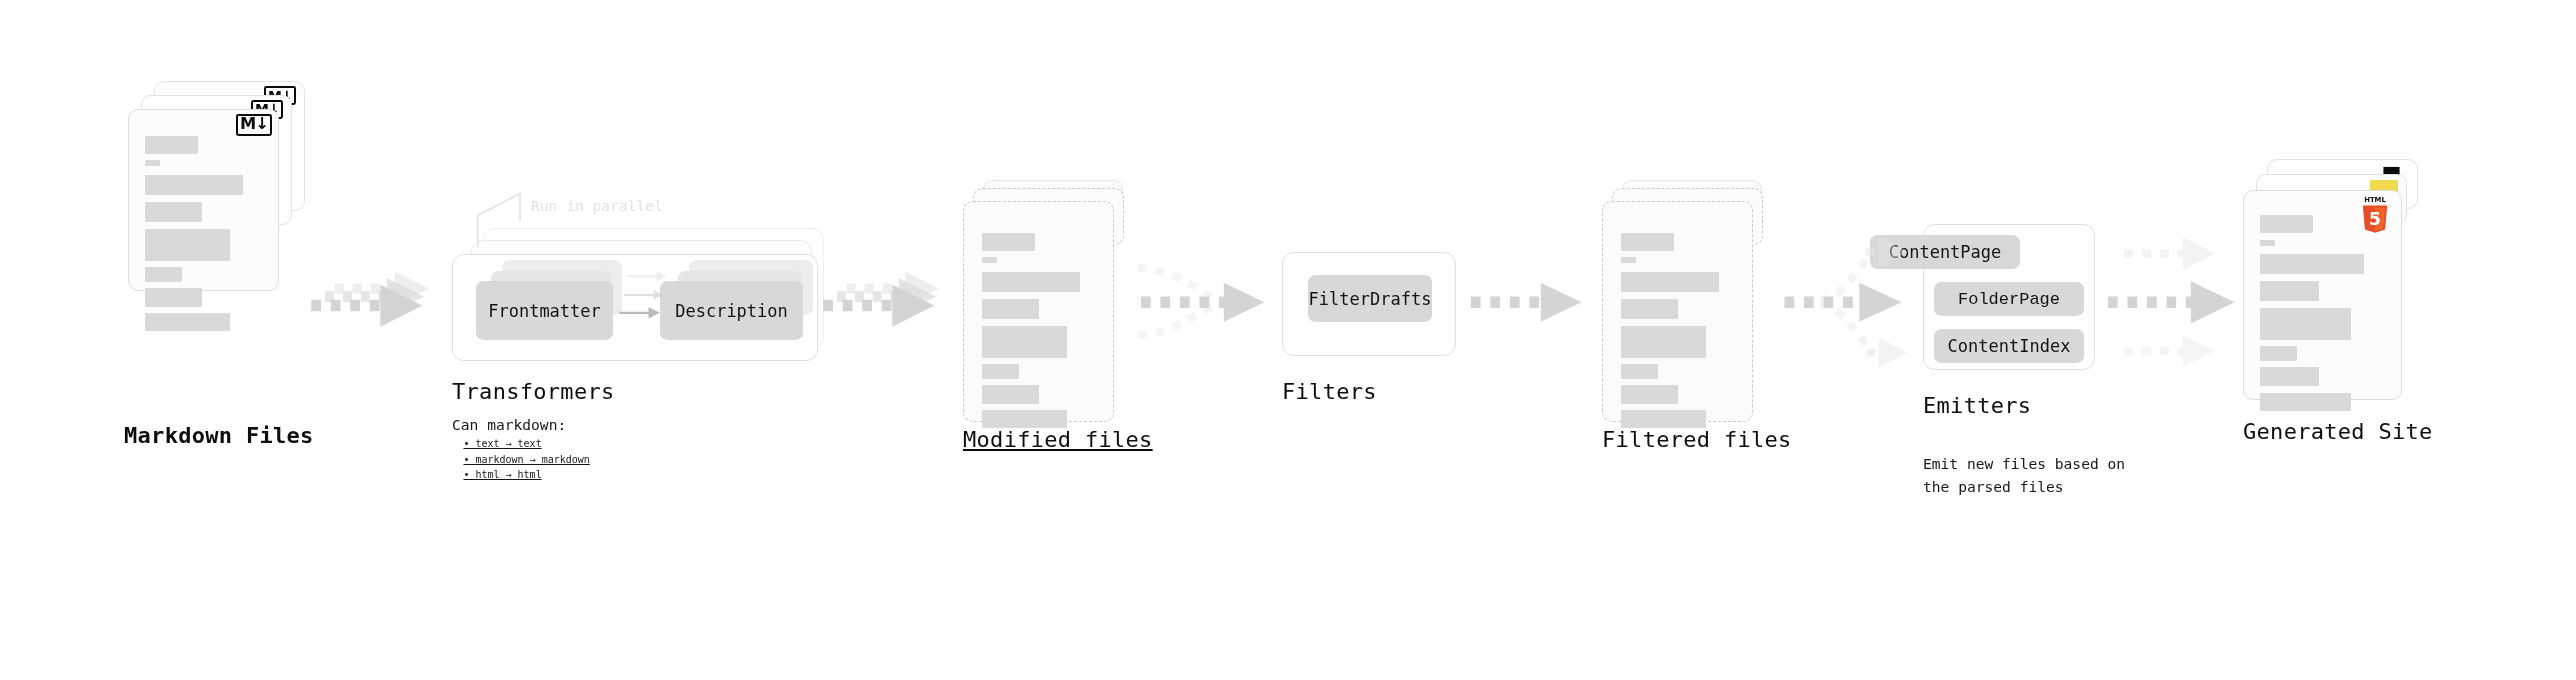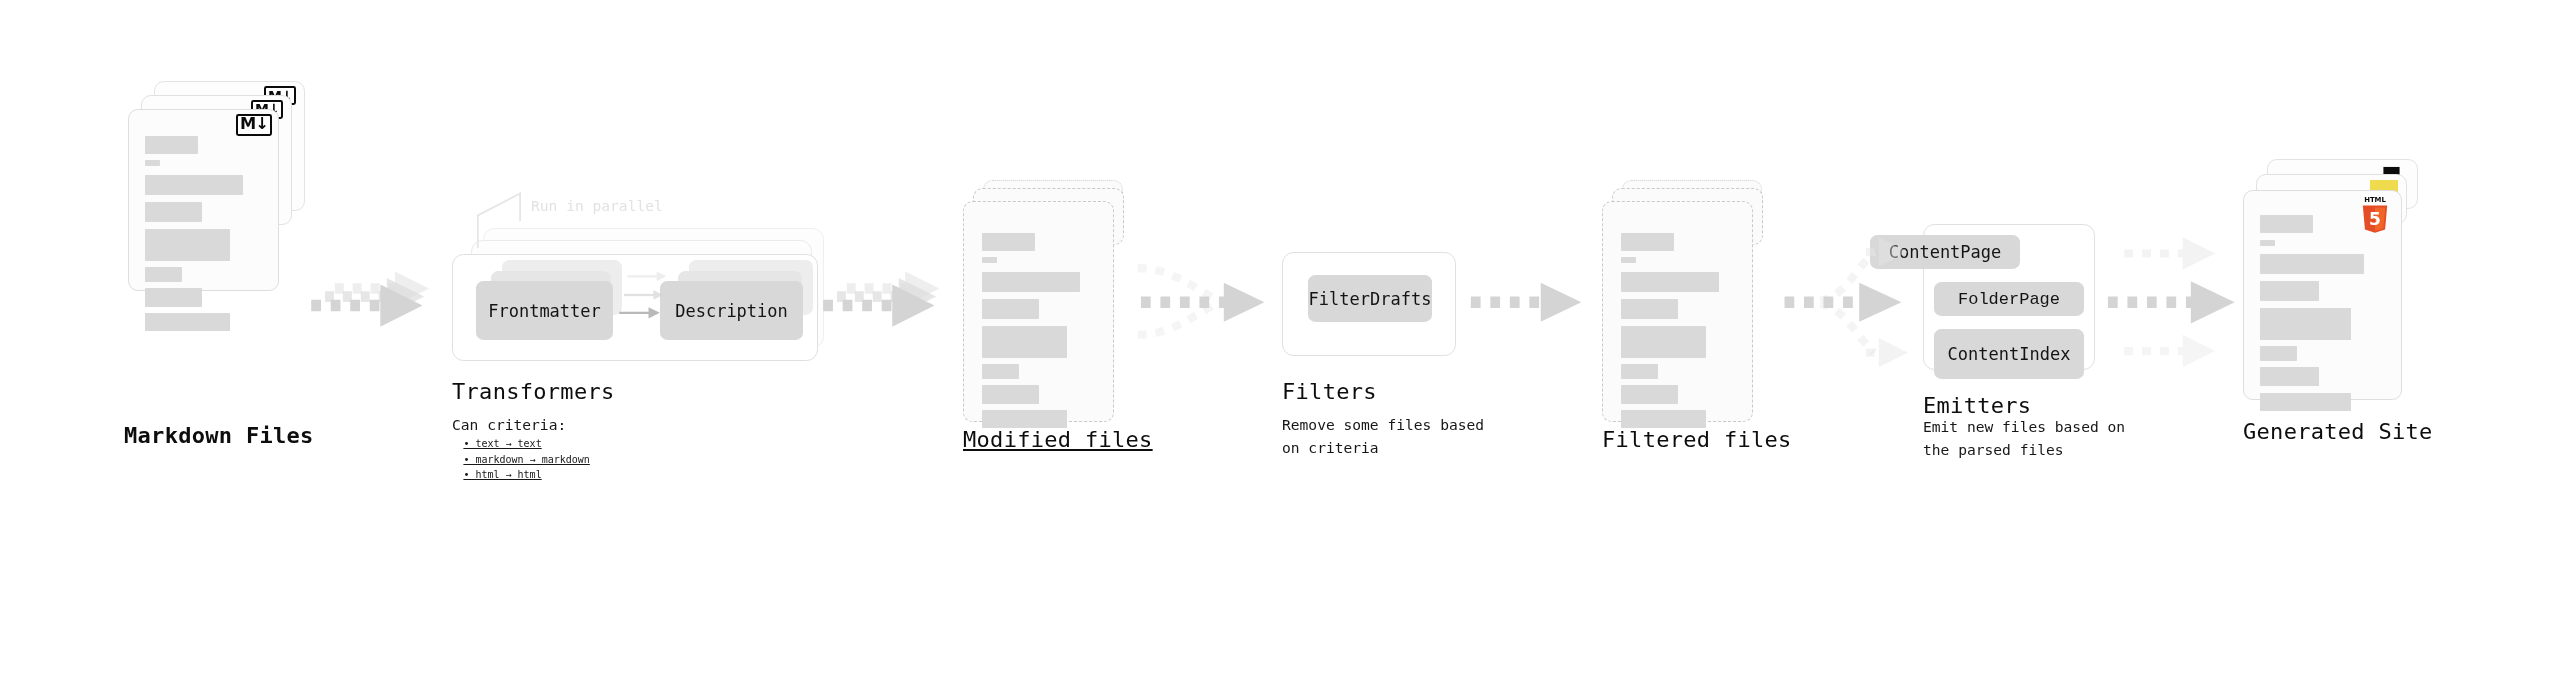--- a/index.html
+++ b/index.html
@@ -174,21 +174,21 @@
 
   <div class="chip ghostB" style="left:502px; top:260px; width:120px; height:55px;">Frontmatter</div>
   <div class="chip ghostA" style="left:491px; top:271px; width:120px; height:55px;">Frontmatter</div>
   <div class="chip" style="left:476px; top:281px; width:137px; height:59px;">Frontmatter</div>
 
   <div class="chip ghostB" style="left:689px; top:260px; width:124px; height:55px;">Description</div>
   <div class="chip ghostA" style="left:678px; top:271px; width:124px; height:55px;">Description</div>
   <div class="chip" style="left:660px; top:281px; width:143px; height:59px;">Description</div>
 
   <div class="caption-title" style="left:452px; top:379px;">Transformers</div>
-  <div class="caption-sub" style="left:452px; top:414px;">Can criteria:</div>
+  <div class="caption-sub" style="left:452px; top:414px;">Can markdown:</div>
   <div class="caption-list" style="left:452px; top:436px;">
     <div class="bullet-row">• text → text</div>
     <div class="bullet-row">• markdown → markdown</div>
     <div class="bullet-row">• html → html</div>
   </div>
 
   <div class="doc-stack" style="left:963px; top:180px; width:175px; height:236px;">
     <div class="doc-sheet dotted" style="left:19.5px; top:0px; width:140px; height:49px;"></div>
     <div class="doc-sheet dashed" style="left:9.8px; top:8.1px; width:151px; height:57px;"></div>
     <div class="doc-sheet dashed" style="left:0px; top:21px; width:151px; height:221px;">
@@ -204,22 +204,20 @@
       </div>
     </div>
   </div>
 
   <div class="caption-title" style="left:963px; top:427px;text-decoration:underline;">Modified files</div>
 
   <div class="group-box" style="left:1282px; top:252px; width:174px; height:104px;"></div>
   <div class="chip" style="left:1308px; top:275px; width:124px; height:47px;">FilterDrafts</div>
 
   <div class="caption-title" style="left:1282px; top:379px;">Filters</div>
-  <div class="caption-sub" style="left:1282px; top:414px;">Remove some files based
-on criteria</div>
 
   <div class="doc-stack" style="left:1602px; top:180px; width:175px; height:236px;">
     <div class="doc-sheet dotted" style="left:19.5px; top:0px; width:140px; height:49px;"></div>
     <div class="doc-sheet dashed" style="left:9.8px; top:8.1px; width:151px; height:57px;"></div>
     <div class="doc-sheet dashed" style="left:0px; top:21px; width:151px; height:221px;">
       <div class="doc-lines">
         <div class="doc-line" style="left:18px; top:31px;  width:53px;  height:18px;"></div>
         <div class="doc-line" style="left:18px; top:55px;  width:14.6px;  height:5.7px;"></div>
         <div class="doc-line" style="left:18px; top:70px;  width:98px; height:20.3px;"></div>
         <div class="doc-line" style="left:18px; top:97px; width:57px;  height:20.3px;"></div>
@@ -229,24 +227,24 @@
         <div class="doc-line" style="left:18px; top:208px; width:85px; height:18px;"></div>
       </div>
     </div>
   </div>
 
   <div class="caption-title" style="left:1602px; top:427px;">Filtered files</div>
 
   <div class="group-box" style="left:1923px; top:224px; width:172px; height:146px;"></div>
   <div class="chip" style="left:1870px; top:235px; width:150px; height:34px;">ContentPage</div>
   <div class="chip" style="left:1934px; top:282px; width:150px; height:34px;font-family:Liberation Mono, monospace;">FolderPage</div>
-  <div class="chip" style="left:1934px; top:329px; width:150px; height:50px;">ContentIndex</div>
+  <div class="chip" style="left:1934px; top:329px; width:150px; height:34px;">ContentIndex</div>
 
   <div class="caption-title" style="left:1923px; top:393px;">Emitters</div>
-  <div class="caption-sub" style="left:1923px; top:416px;">Emit new files based on
+  <div class="caption-sub" style="left:1923px; top:453px;">Emit new files based on
 the parsed files</div>
 
   <div class="doc-stack" style="left:2243px; top:159px; width:187px; height:244px;">
 
     <div class="doc-sheet back2" style="left:24.4px; top:0px; width:151px; height:50px;"></div>
     <div class="css-badge" style="left:138px; top:7.3px; width:21px; height:14px;">
       <svg width="21" height="14" viewBox="0 0 26 17" xmlns="http://www.w3.org/2000/svg">
         <rect x="3" y="1" width="20" height="10" fill="#0b0b0b"></rect>
         <rect x="1" y="13" width="24" height="3" fill="#264de4"></rect>
       </svg>

